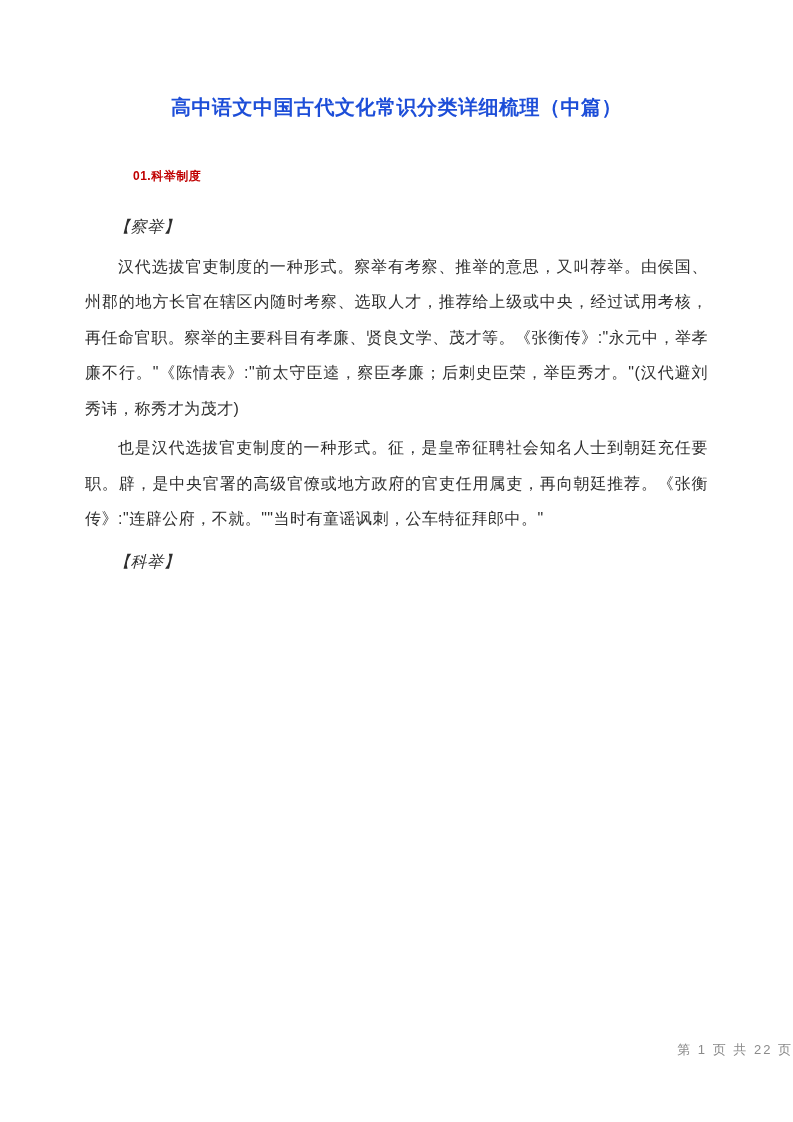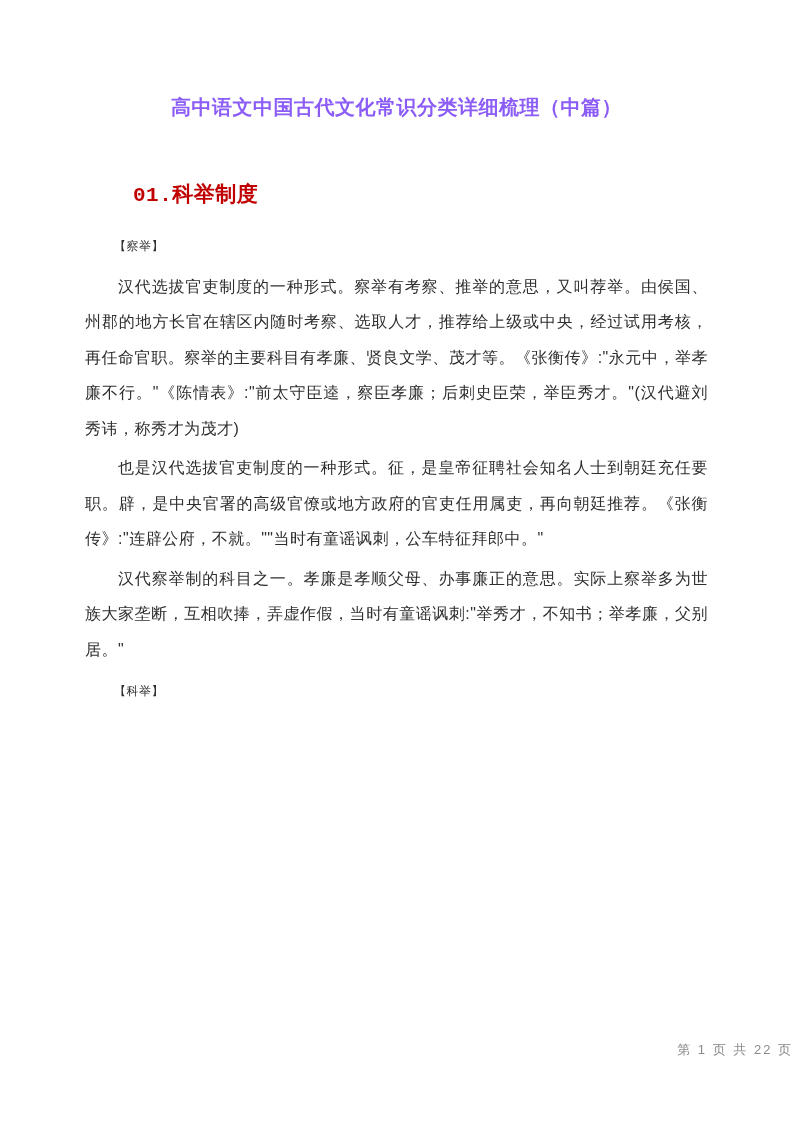--- a/index.html
+++ b/index.html
@@ -21,43 +21,43 @@
     box-sizing: border-box;
     padding: 0 81px;
     position: relative;
   }
   .doc-title {
     margin: 0;
     padding-top: 93px;
     font-size: 20px;
     line-height: 28px;
     font-weight: bold;
-    color: #8b5cf6;
+    color: #1d4ed8;
     text-align: center;
     letter-spacing: 0.5px;
   }
   .section-heading {
-    margin: 63px 0 0 52px;
-    font-size: 21px;
+    margin: 43px 0 0 52px;
+    font-size: 12px;
     line-height: 24px;
     font-weight: bold;
     color: #c00000;
     letter-spacing: 0.5px;
-    font-family: Liberation Mono, monospace;
   }
   .entries {
     margin-top: 21px;
   }
   .entry-term {
-    font-size: 12px;
+    font-size: 16px;
     line-height: 35.5px;
     color: #2e2e2e;
     text-indent: 33px;
     margin: 7px 0 0 0;
     letter-spacing: 0.5px;
+    font-style: italic;
   }
   .entry:first-child .entry-term {
     margin-top: 0;
   }
   .entry-body {
     font-size: 16px;
     line-height: 35.5px;
     color: #2e2e2e;
     text-indent: 33px;
     text-align: justify;
@@ -90,21 +90,20 @@
   <div class="entry">
     <div class="entry-term">【察举】</div>
     <p class="entry-body">汉代选拔官吏制度的一种形式。察举有考察、推举的意思，又叫荐举。由侯国、州郡的地方长官在辖区内随时考察、选取人才，推荐给上级或中央，经过试用考核，再任命官职。察举的主要科目有孝廉、贤良文学、茂才等。《张衡传》:"永元中，举孝廉不行。"《陈情表》:"前太守臣逵，察臣孝廉；后刺史臣荣，举臣秀才。"(汉代避刘秀讳，称秀才为茂才)</p>
   </div>
 
   <div class="entry">
     <p class="entry-body">也是汉代选拔官吏制度的一种形式。征，是皇帝征聘社会知名人士到朝廷充任要职。辟，是中央官署的高级官僚或地方政府的官吏任用属吏，再向朝廷推荐。《张衡传》:"连辟公府，不就。""当时有童谣讽刺，公车特征拜郎中。"</p>
   </div>
 
   <div class="entry">
-    <p class="entry-body">汉代察举制的科目之一。孝廉是孝顺父母、办事廉正的意思。实际上察举多为世族大家垄断，互相吹捧，弄虚作假，当时有童谣讽刺:"举秀才，不知书；举孝廉，父别居。"</p>
   </div>
 
   <div class="entry">
     <div class="entry-term">【科举】</div>
   </div>
 
 </div>
 
   <div class="page-footer">第 1 页 共 22 页</div>
 

